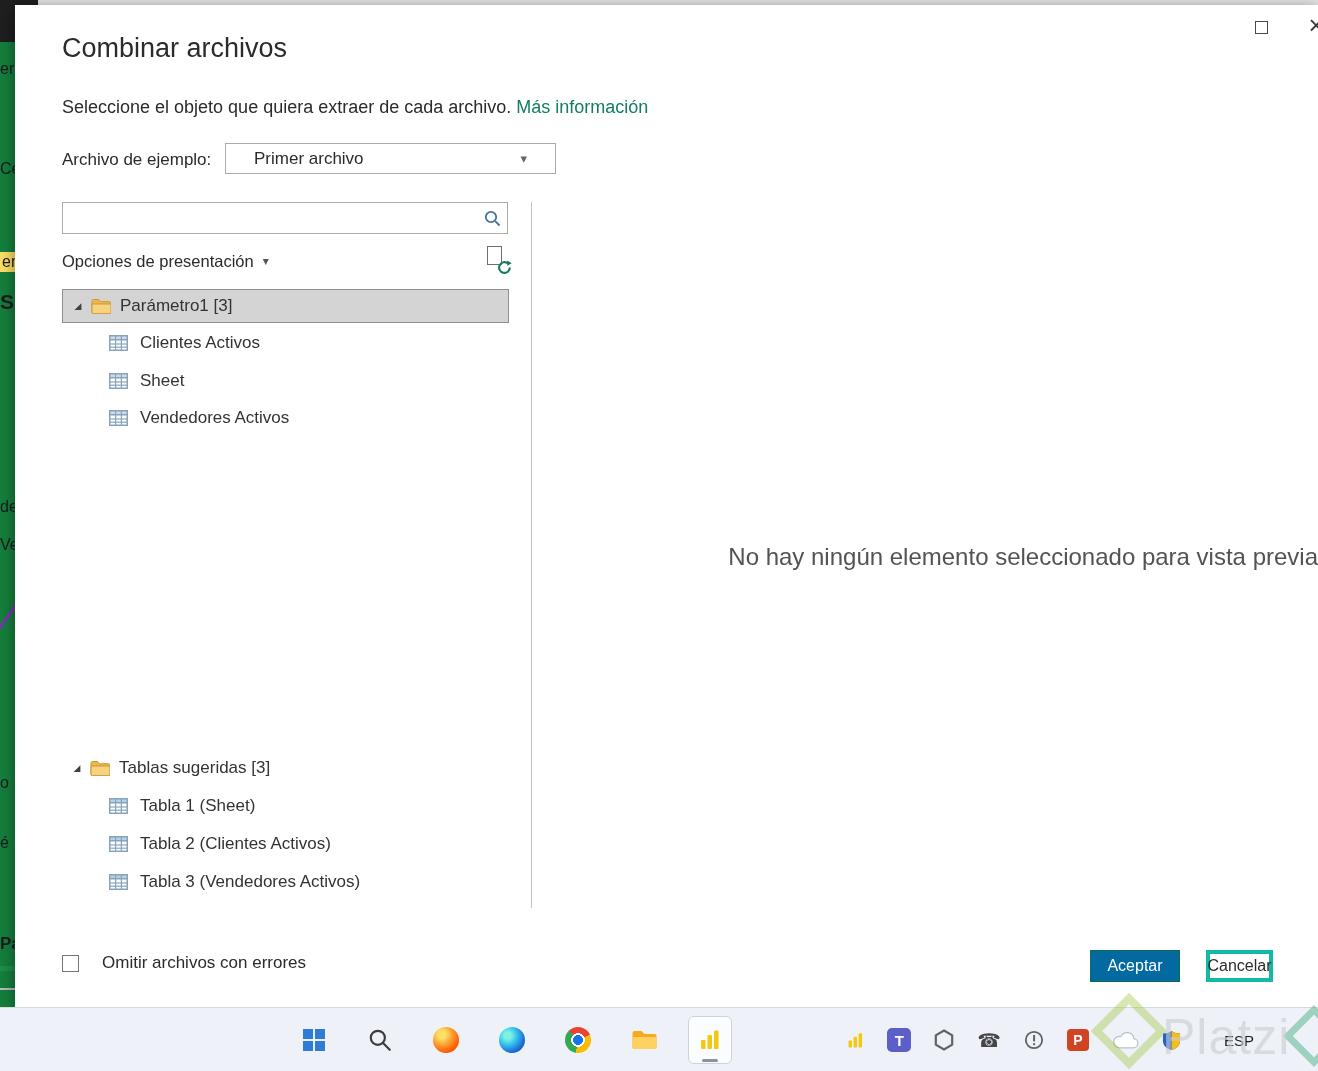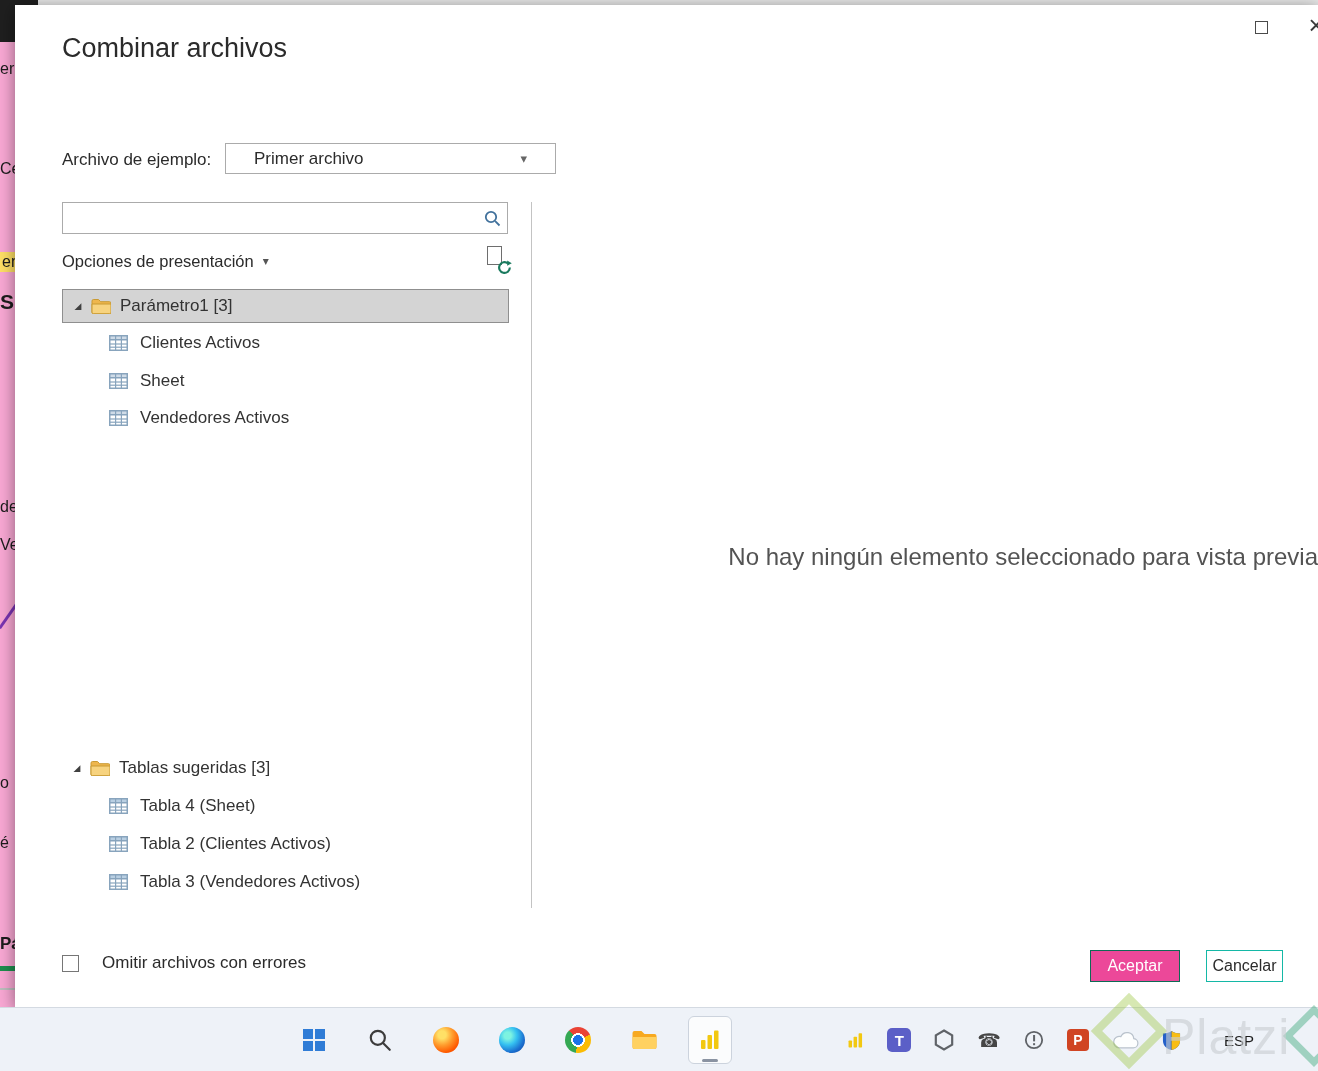--- a/index.html
+++ b/index.html
@@ -2,21 +2,21 @@
 <html><head>
 <meta charset="utf-8">
 <style>
   * { margin:0; padding:0; box-sizing:border-box; }
   html,body { width:1318px; height:1071px; }
   body { font-family:"Liberation Sans", sans-serif; }
 
   .screen { position:relative; width:1318px; height:1071px; overflow:hidden; background:#e7e7e7; }
 
   
-  .bg-left-strip { position:absolute; left:0; top:0; width:15px; height:1007px; background:#f9a8d4; overflow:hidden; }
+  .bg-left-strip { position:absolute; left:0; top:0; width:15px; height:1007px; background:#15803d; overflow:hidden; }
   .bg-dark-corner { position:absolute; left:0; top:0; width:38px; height:42px; background:#1f1f1f; }
   .frag { position:absolute; left:0; color:#1c1c1c; font-size:16px; white-space:nowrap; }
   .frag-hl { background:#ffe066; padding:1px 2px; }
   .frag-big { font-size:21px; font-weight:bold; }
   .frag-bold { font-weight:bold; font-size:17px; }
   .frag-purple { position:absolute; left:-8px; top:612px; width:36px; height:3px; background:#7a35b2; transform:rotate(-55deg); }
   .frag-green-line { position:absolute; left:0; top:966px; width:15px; height:5px; background:#1e8e4e; }
   .frag-gray-line { position:absolute; left:0; top:988px; width:15px; height:2px; background:#bdbdbd; }
 
   
@@ -54,22 +54,22 @@
   .tree-label { white-space:nowrap; }
 
   .panel-divider { position:absolute; left:516px; top:197px; width:1px; height:706px; background:#c3c3c3; }
 
   .empty-preview { position:absolute; left:517px; top:538px; width:786px; text-align:right; font-size:24px; color:#535353; }
 
   .skip-row { position:absolute; left:47px; top:948px; display:flex; align-items:center; font-size:17px; color:#2b2b2b;gap:13px; }
   .skip-row .cb { width:17px; height:17px; border:1px solid #767676; background:#fff; margin-right:10px; cursor:pointer; }
 
   .btn { position:absolute; top:945px; height:32px; display:flex; align-items:center; justify-content:center; font-size:16px; cursor:pointer; }
-  .btn-accept { left:1075px; width:90px; background:#ec4899; border:1px solid #0e6a55; color:#ffffff; }
-  .btn-cancel { left:1191px; width:77px; background:#ffffff; border:1px solid #14b8a6; color:#2b2b2b; }
+  .btn-accept { left:1075px; width:90px; background:#0369a1; border:1px solid #0e6a55; color:#ffffff; }
+  .btn-cancel { left:1191px; width:67px; background:#ffffff; border:4px solid #14b8a6; color:#2b2b2b; }
 
   
   .taskbar { position:absolute; left:0; top:1007px; width:1318px; height:64px; background:#eef2f8; border-top:1px solid #d4dae2; }
   .tb-center { position:absolute; left:292px; top:8px; display:flex; gap:22px; }
   .tb-btn { width:44px; height:48px; display:flex; align-items:center; justify-content:center; border-radius:6px; cursor:pointer; position:relative; }
   .tb-btn.active { background:rgba(255,255,255,.75); border:1px solid #ccd3dd; }
   .tb-btn.active::after { content:""; position:absolute; bottom:1px; left:50%; transform:translateX(-50%); width:16px; height:3px; border-radius:2px; background:#8a93a2; }
   .tb-tray { position:absolute; right:44px; top:0; height:64px; display:flex; align-items:center; gap:23px; }
   .tray-ic { display:flex; align-items:center; justify-content:center; cursor:pointer; }
   .circle { border-radius:50%; }
@@ -114,20 +114,24 @@
 
     <div class="win-restore">
       <span class="sq"></span>
     </div>
     <div class="win-close">
       <span>×</span>
     </div>
 
     <div class="dlg-title">Combinar archivos</div>
 
+    <div class="dlg-subtitle">
+      <span>Seleccione el objeto que quiera extraer de cada archivo.</span>
+      <span class="link">Más información</span>
+    </div>
 
     <div class="example-row-label">Archivo de ejemplo:</div>
     <div class="example-select">
       <span>Primer archivo</span>
       <span class="caret">▾</span>
     </div>
 
     <div class="search-box">
       <input type="text" value="" style="">
       <span class="mag">
@@ -218,21 +222,21 @@
       <span class="ticon">
         <svg width="19" height="16" viewBox="0 0 19 16">
           <rect x="0.75" y="0.75" width="17.5" height="14.5" fill="#fff" stroke="#88a4bd" stroke-width="1.5"></rect>
           <rect x="0.75" y="0.75" width="17.5" height="4" fill="#b9cfe2" stroke="#88a4bd" stroke-width="1.5"></rect>
           <line x1="6.6" y1="0.75" x2="6.6" y2="15.25" stroke="#88a4bd" stroke-width="1.2"></line>
           <line x1="12.4" y1="0.75" x2="12.4" y2="15.25" stroke="#88a4bd" stroke-width="1.2"></line>
           <line x1="0.75" y1="9" x2="18.25" y2="9" stroke="#88a4bd" stroke-width="1.2"></line>
           <line x1="0.75" y1="12.2" x2="18.25" y2="12.2" stroke="#88a4bd" stroke-width="1.2"></line>
         </svg>
       </span>
-      <span class="tree-label">Tabla 4 (Sheet)</span>
+      <span class="tree-label">Tabla 1 (Sheet)</span>
     </div>
     <div class="tree-row tree-child" style="top:821px">
       <span class="ticon">
         <svg width="19" height="16" viewBox="0 0 19 16">
           <rect x="0.75" y="0.75" width="17.5" height="14.5" fill="#fff" stroke="#88a4bd" stroke-width="1.5"></rect>
           <rect x="0.75" y="0.75" width="17.5" height="4" fill="#b9cfe2" stroke="#88a4bd" stroke-width="1.5"></rect>
           <line x1="6.6" y1="0.75" x2="6.6" y2="15.25" stroke="#88a4bd" stroke-width="1.2"></line>
           <line x1="12.4" y1="0.75" x2="12.4" y2="15.25" stroke="#88a4bd" stroke-width="1.2"></line>
           <line x1="0.75" y1="9" x2="18.25" y2="9" stroke="#88a4bd" stroke-width="1.2"></line>
           <line x1="0.75" y1="12.2" x2="18.25" y2="12.2" stroke="#88a4bd" stroke-width="1.2"></line>

